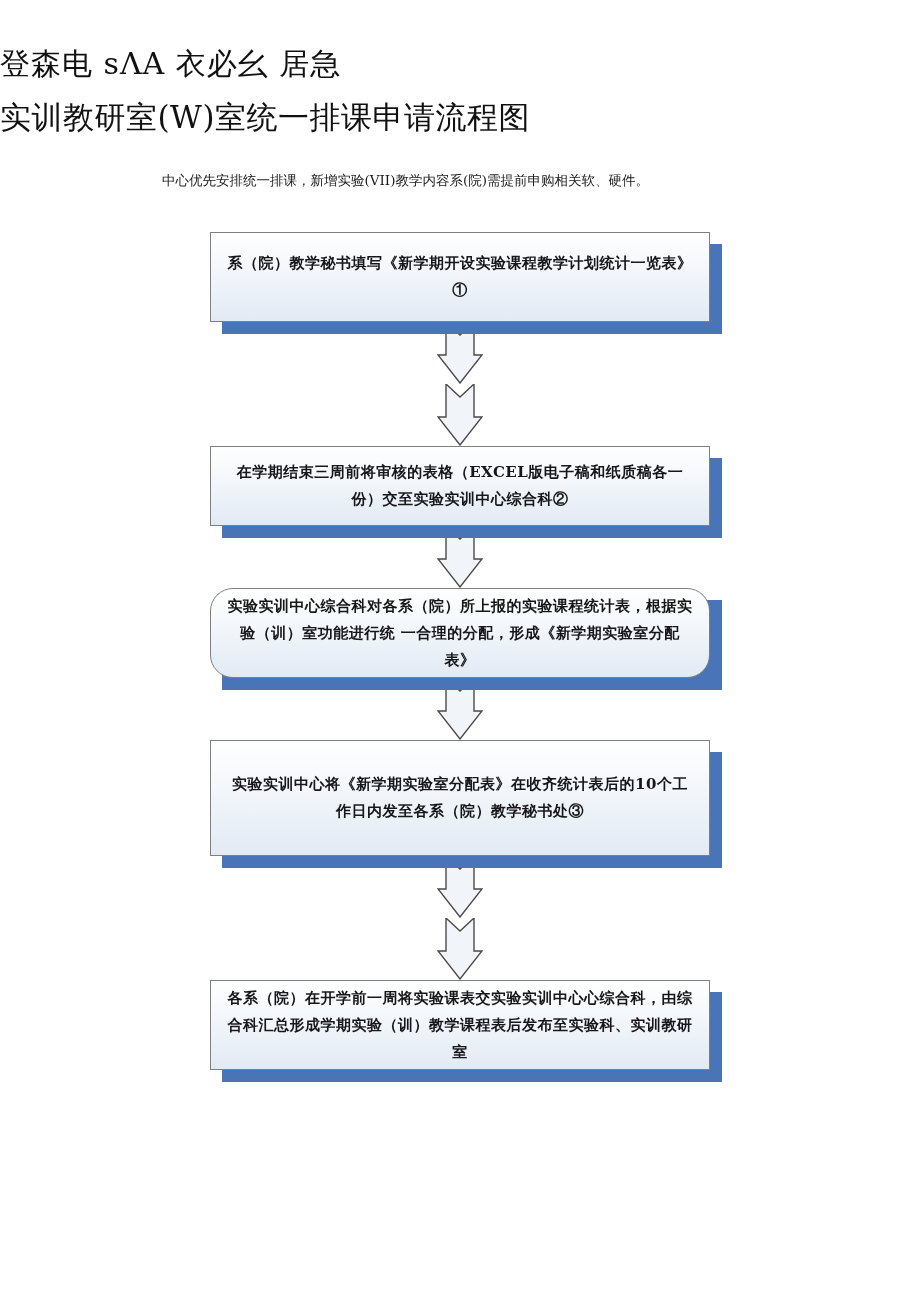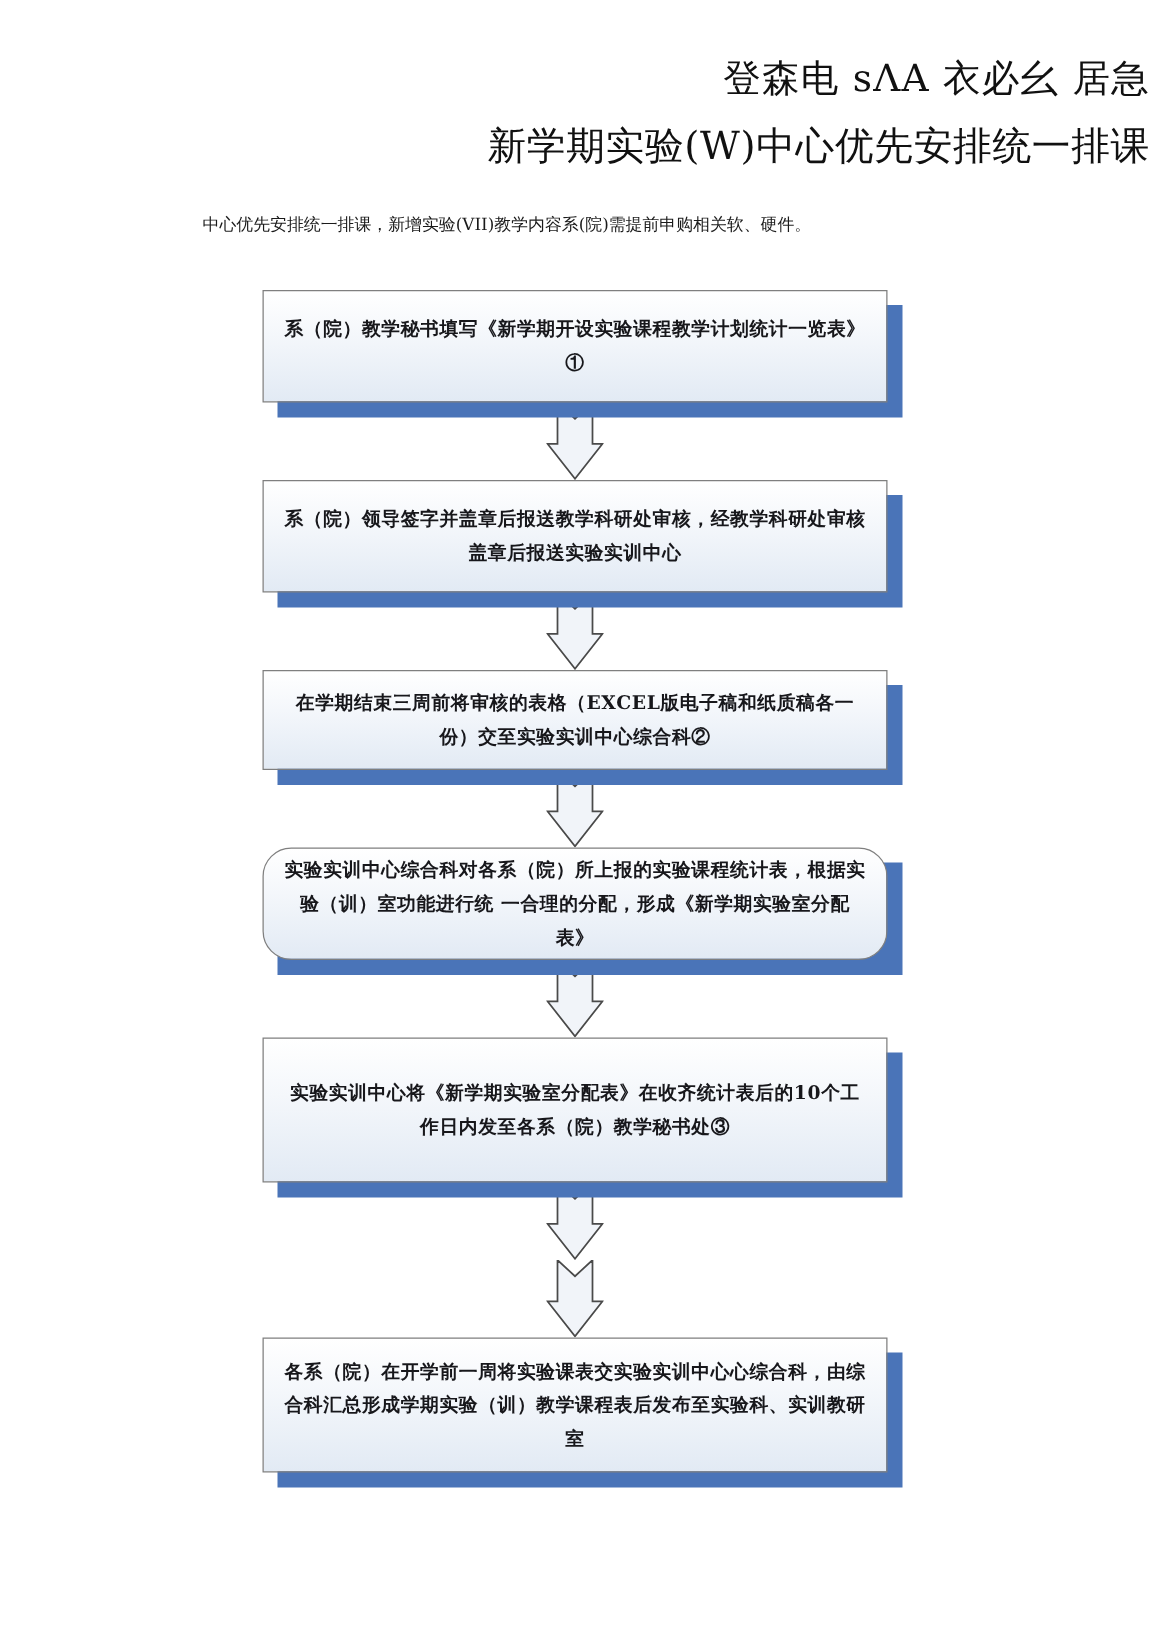--- a/index.html
+++ b/index.html
@@ -14,21 +14,21 @@
     font-family: "DejaVu Sans", "Liberation Sans", sans-serif;
     overflow: hidden;
   }
 
   
   .title-block {
     position: absolute;
     top: 44px;
     left: 0;
     width: 920px;
-    text-align: right;
+    text-align: left;
   }
   .title-line-1 {
     font-family: "DejaVu Serif", "Liberation Serif", serif;
     font-size: 30px;
     line-height: 40px;
     color: #111111;
     letter-spacing: 1px;
     white-space: nowrap;
   }
   .title-line-2 {
@@ -114,44 +114,38 @@
     justify-content: center;
     align-items: center;
   }
   .arrow-wrap svg { display: block; }
 </style>
 </head>
 <body>
 
 <div class="title-block">
   <div class="title-line-1">登森电 sΛA 衣必幺 居急</div>
-  <div class="title-line-2">新学期实验(W)中心优先安排统一排课</div>
+  <div class="title-line-2">实训教研室(W)室统一排课申请流程图</div>
 </div>
 
 <div class="desc">
   <span class="ln2">中心优先安排统一排课，新增实验(VII)教学内容系(院)需提前申购相关软、硬件。</span>
 </div>
 
 <div class="flow" id="flow-root">
     <div class="node-wrap">
       <div class="node-shadow" style="background: rgb(74, 116, 184);"></div>
       <div class="node" style="height: 90px; border-color: rgb(127, 127, 127);">
         <div class="node-text" style="color: rgb(23, 23, 27);">系（院）教学秘书填写《新学期开设实验课程教学计划统计一览表》①</div>
       </div>
     </div>
     <div class="arrow-wrap" style="height: 62px;">
       <svg width="46" height="62" viewBox="0 0 46 62">
         <polygon points="9,0 23,13 37,0 37,33 45,33 23,61 1,33 9,33" fill="#f1f4f9" stroke="#4a4a4a" stroke-width="1.4" stroke-linejoin="miter"></polygon>
       </svg>
-    </div>
-    <div class="node-wrap">
-      <div class="node-shadow" style="background: rgb(74, 116, 184);"></div>
-      <div class="node" style="height: 90px; border-color: rgb(127, 127, 127);">
-        <div class="node-text" style="color: rgb(23, 23, 27);">系（院）领导签字并盖章后报送教学科研处审核，经教学科研处审核盖章后报送实验实训中心</div>
-      </div>
     </div>
     <div class="arrow-wrap" style="height: 62px;">
       <svg width="46" height="62" viewBox="0 0 46 62">
         <polygon points="9,0 23,13 37,0 37,33 45,33 23,61 1,33 9,33" fill="#f1f4f9" stroke="#4a4a4a" stroke-width="1.4" stroke-linejoin="miter"></polygon>
       </svg>
     </div>
     <div class="node-wrap">
       <div class="node-shadow" style="background: rgb(74, 116, 184);"></div>
       <div class="node" style="height: 80px; border-color: rgb(127, 127, 127);">
         <div class="node-text" style="color: rgb(23, 23, 27);">在学期结束三周前将审核的表格（EXCEL版电子稿和纸质稿各一份）交至实验实训中心综合科②</div>
@@ -184,17 +178,17 @@
         <polygon points="9,0 23,13 37,0 37,33 45,33 23,61 1,33 9,33" fill="#f1f4f9" stroke="#4a4a4a" stroke-width="1.4" stroke-linejoin="miter"></polygon>
       </svg>
     </div>
     <div class="arrow-wrap" style="height: 62px;">
       <svg width="46" height="62" viewBox="0 0 46 62">
         <polygon points="9,0 23,13 37,0 37,33 45,33 23,61 1,33 9,33" fill="#f1f4f9" stroke="#4a4a4a" stroke-width="1.4" stroke-linejoin="miter"></polygon>
       </svg>
     </div>
     <div class="node-wrap">
       <div class="node-shadow" style="background: rgb(74, 116, 184);"></div>
-      <div class="node" style="height: 108px; border-color: rgb(127, 127, 127);">
+      <div class="node" style="height: 90px; border-color: rgb(127, 127, 127);">
         <div class="node-text" style="color: rgb(23, 23, 27);">各系（院）在开学前一周将实验课表交实验实训中心心综合科，由综合科汇总形成学期实验（训）教学课程表后发布至实验科、实训教研室</div>
       </div>
     </div>
   </div>
 
 </body></html>

